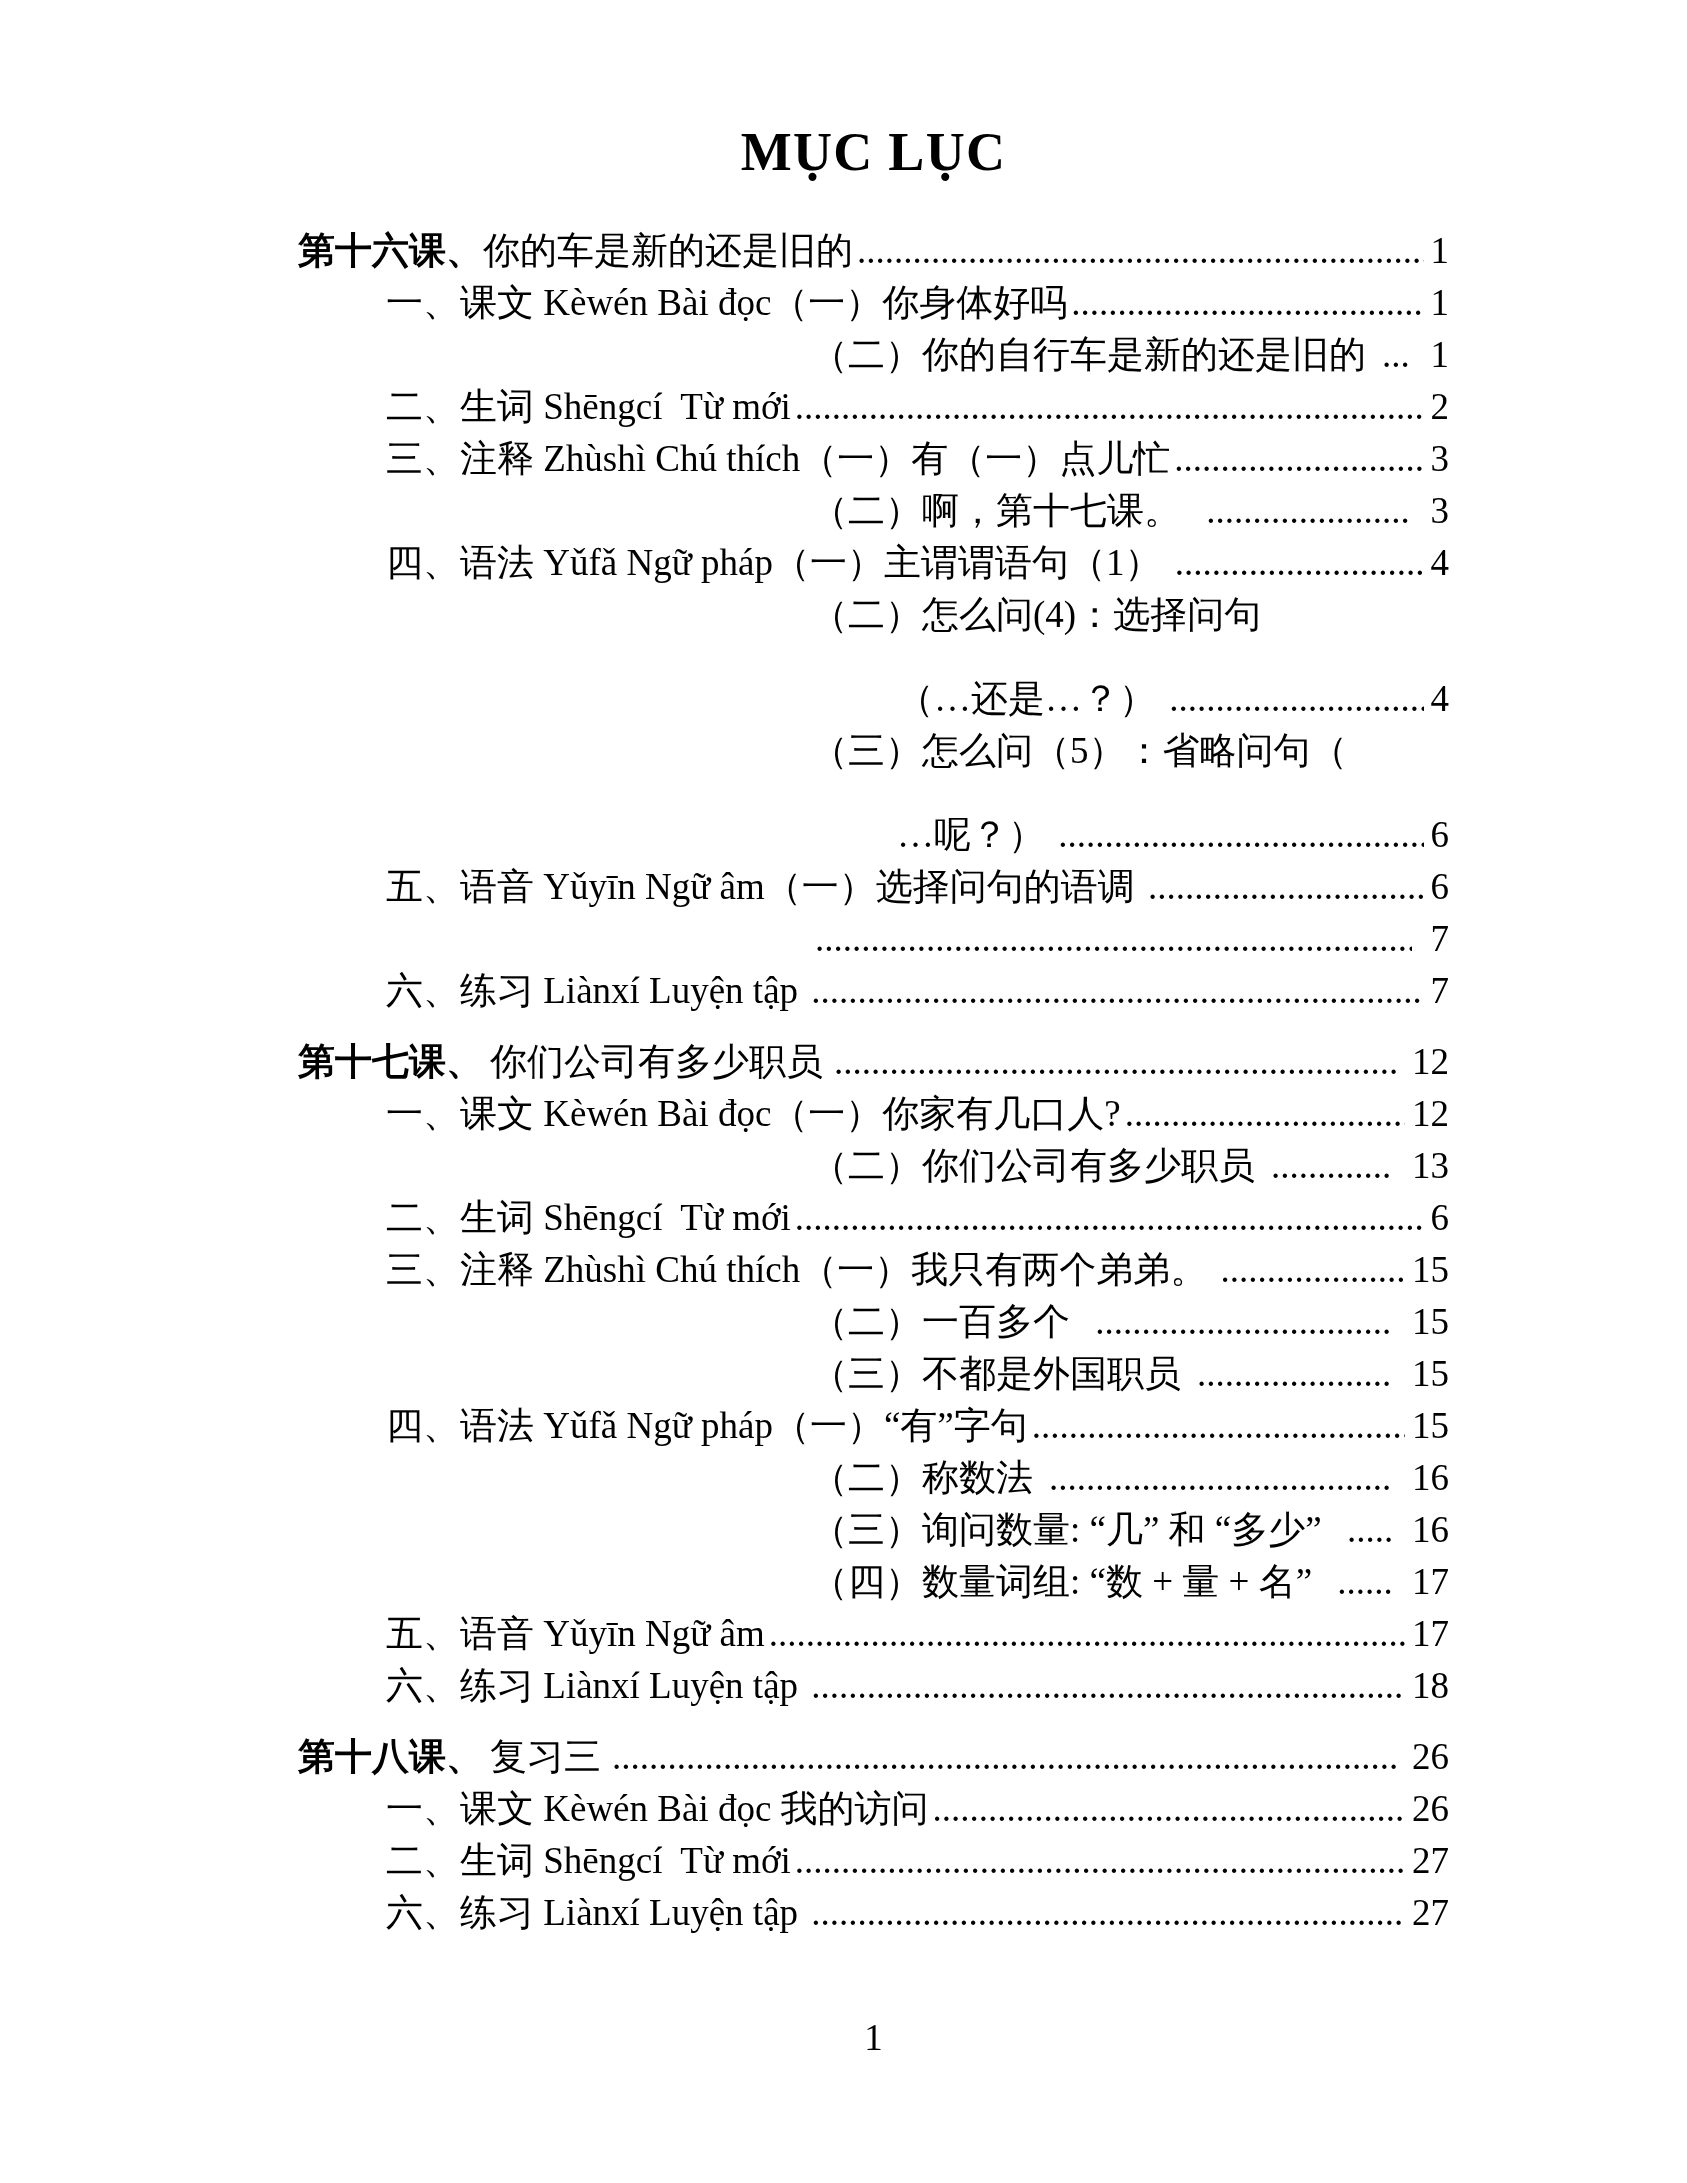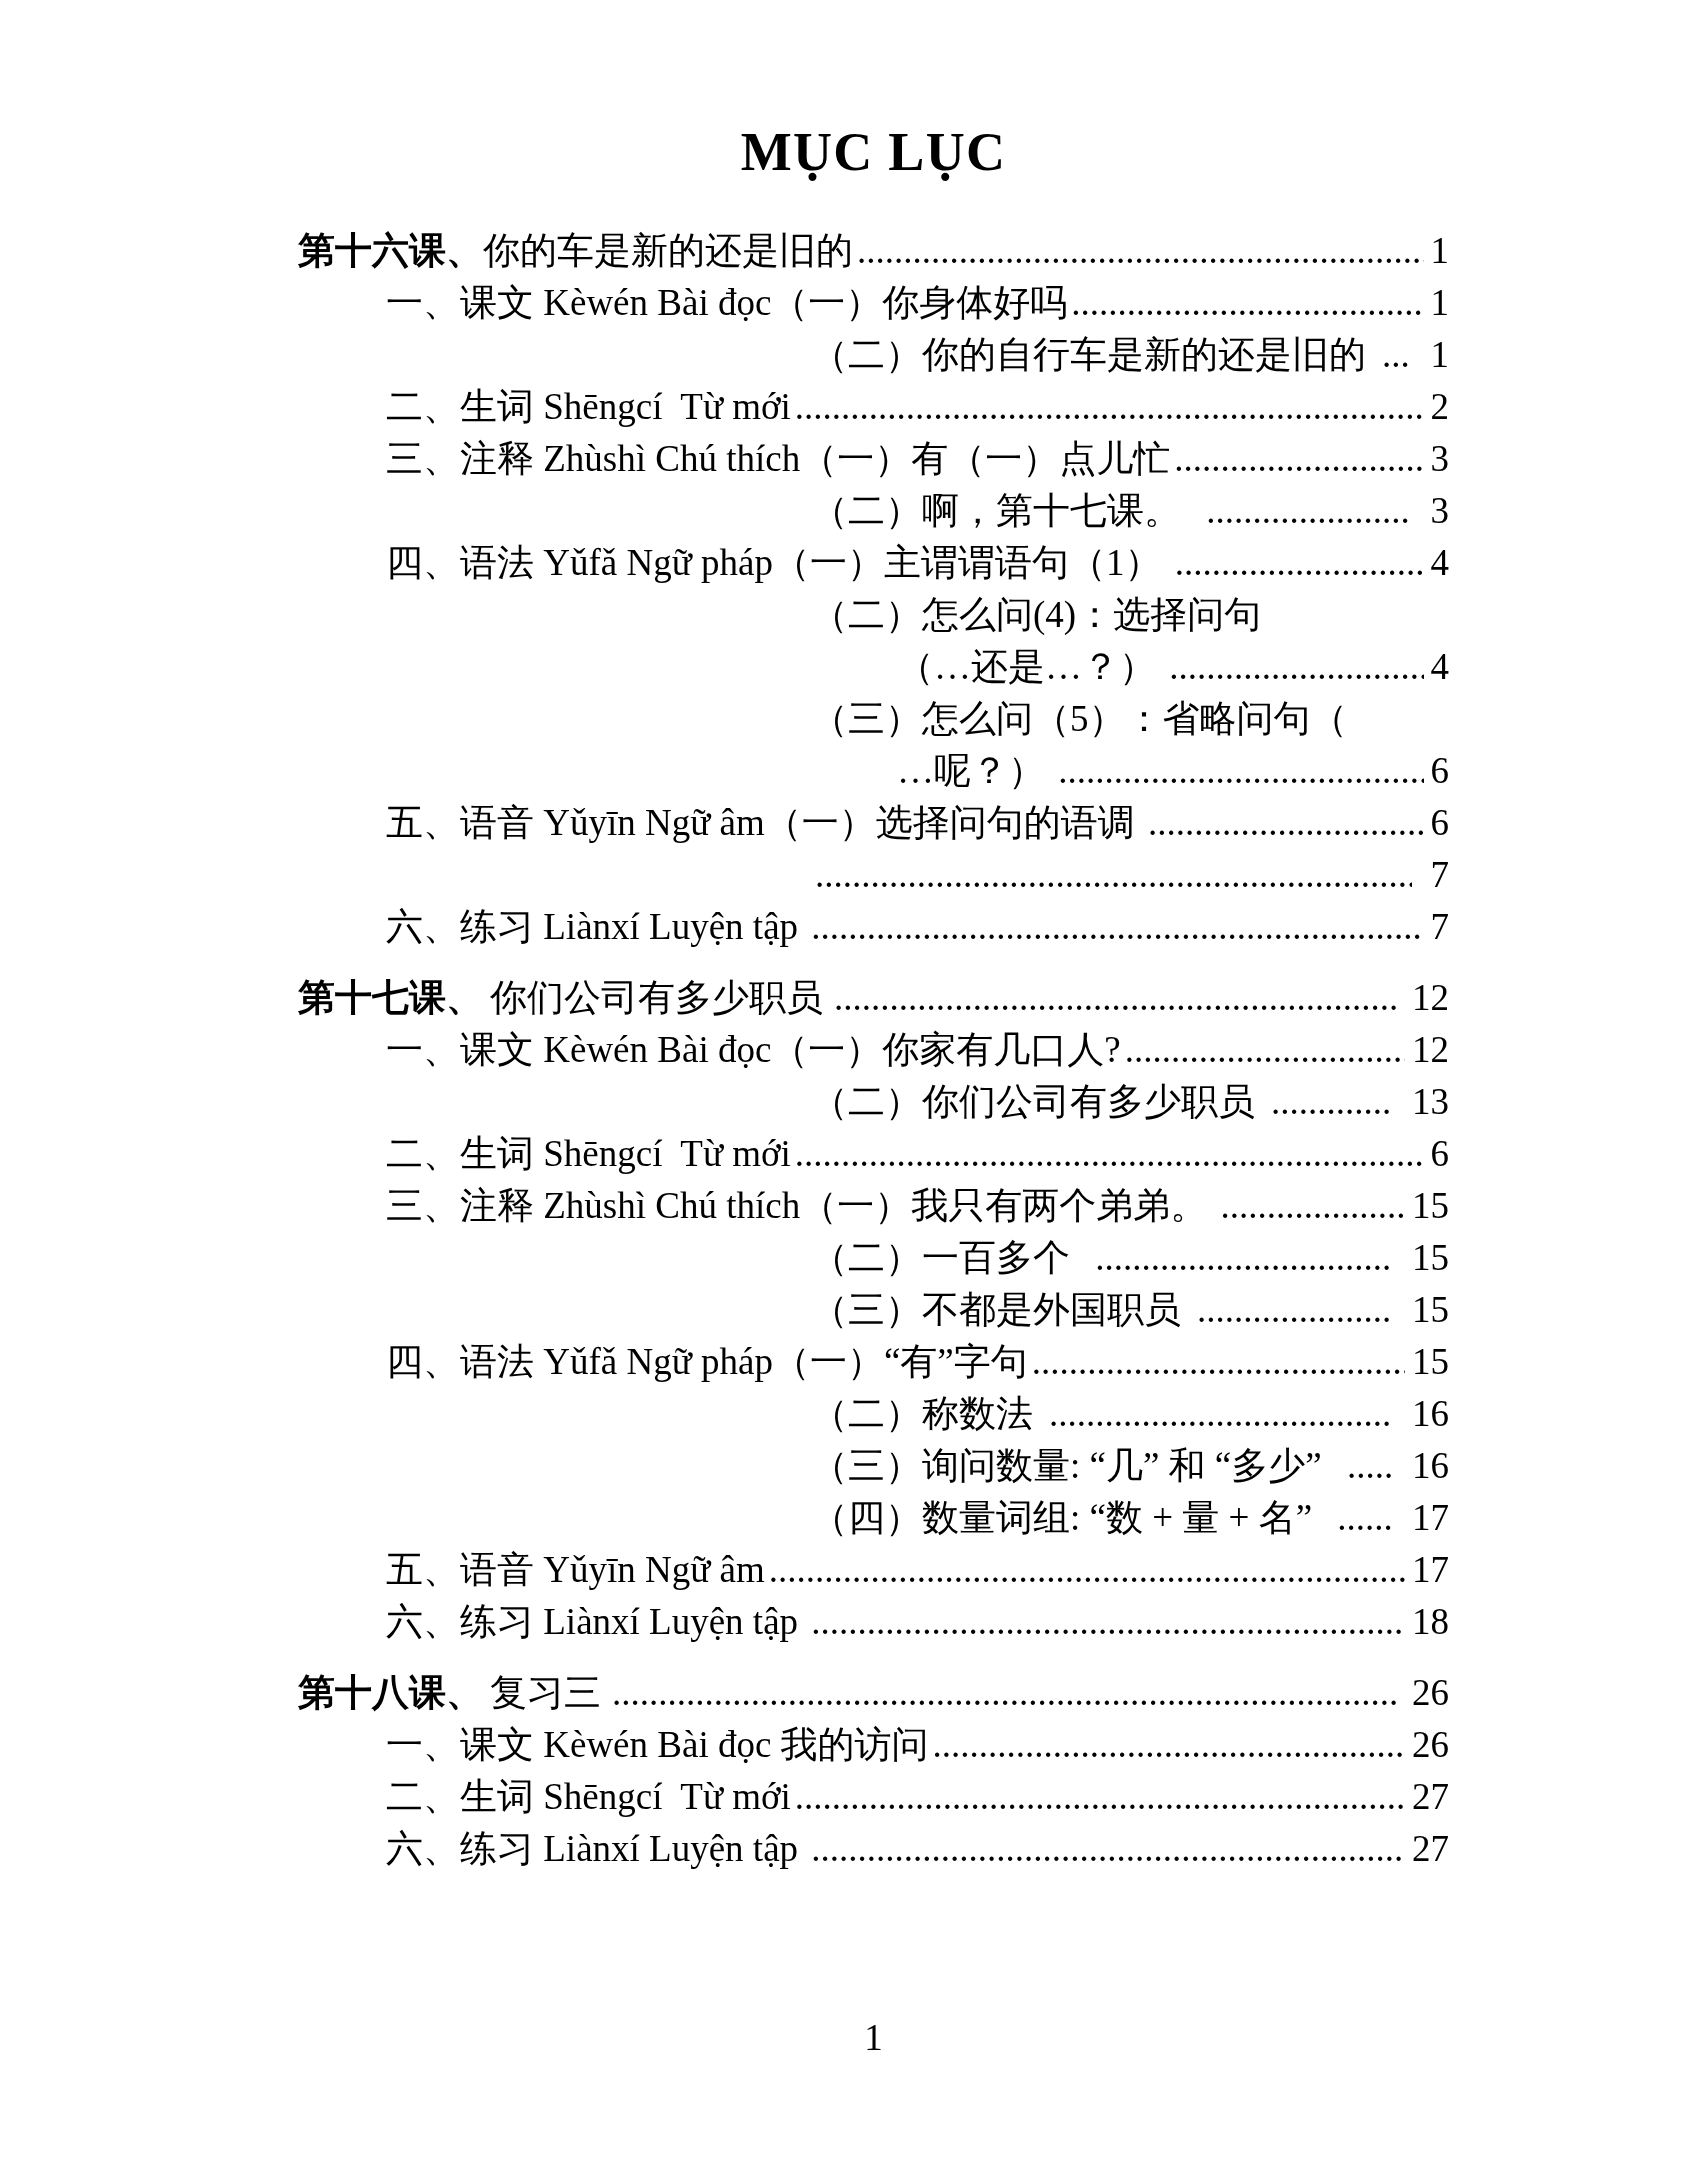--- a/index.html
+++ b/index.html
@@ -41,21 +41,21 @@
     font-size: 37px;
     line-height: 52px;
     white-space: pre;
   }
   .toc-line.lvl-lesson:not(:first-child) {
     margin-top: 19px;
     gap: 7px;
   }
   .lvl-item  { padding-left: 88px; }
   .lvl-sub   { padding-left: 513px; gap: 12px; }
-  .lvl-sub2  { padding-left: 599px; }
+  .lvl-sub2  { padding-left: 599px; margin-top: 32px; }
   .prefix {
     font-weight: bold;
   }
   .leader {
     flex: 1 1 0;
     min-width: 18.5px;
     overflow: hidden;
     text-align: right;
     margin-left: 4px;
     margin-right: 6.6px;

